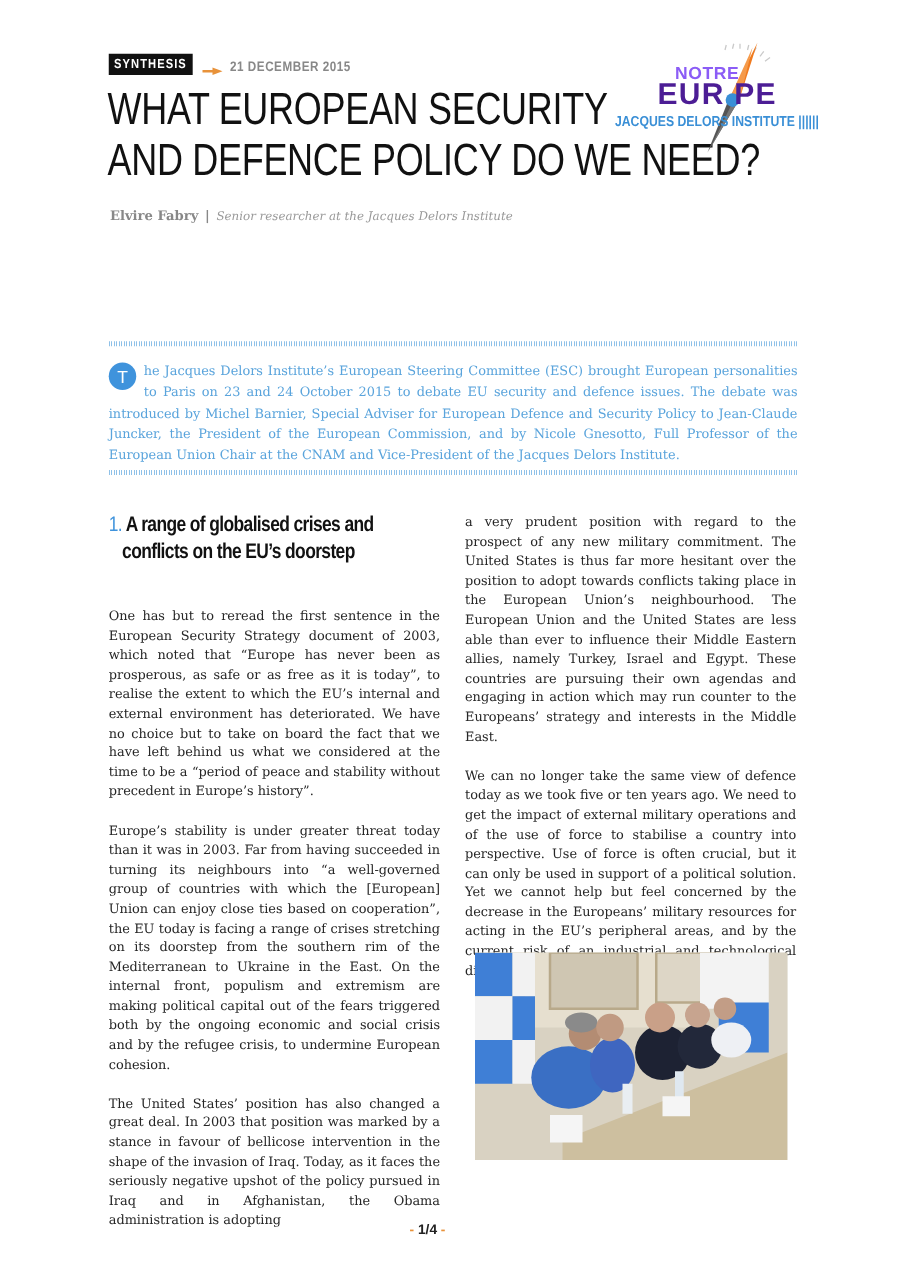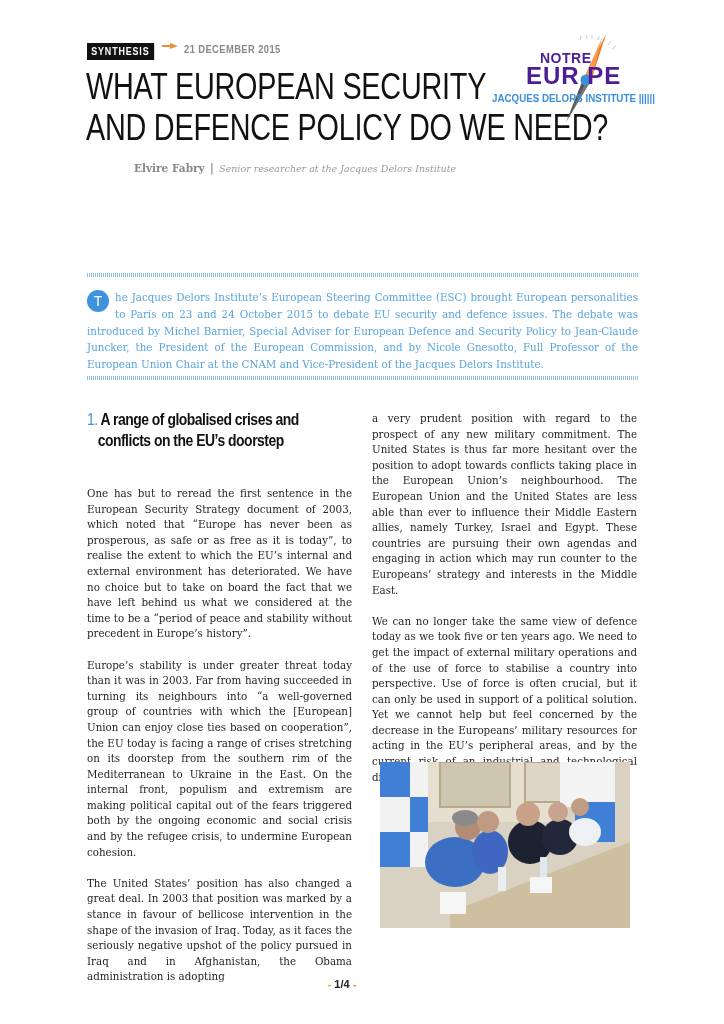--- a/index.html
+++ b/index.html
@@ -1,35 +1,35 @@
 <!DOCTYPE html>
 <html><head>
 <meta charset="utf-8">
 <style>
   * { box-sizing: border-box; margin: 0; padding: 0; }
   html, body { width: 724px; height: 1024px; background: #ffffff; overflow: hidden; }
   body { position: relative; font-family: "DejaVu Serif", serif; color: #222; }
 
-  .tagline { position: absolute; left: 87px; top: 43px; height: 17px; display: flex; align-items: flex-start; }
+  .tagline { position: absolute; left: 87px; top: 43px; height: 17px; display: flex; align-items: flex-end; }
   .tag-box { background: #111; color: #fff; font-family: "Liberation Sans", sans-serif; font-weight: bold; font-size: 10.5px; letter-spacing: 1px; padding: 2px 5px; line-height: 13px; transform: scaleX(0.85); transform-origin: left center; }
   .tag-arrow { margin-left: -4px; width: 18px; height: 6px; position: relative; }
   .tag-arrow::before { content: ""; position: absolute; left: 0; top: 2px; width: 10px; height: 2px; background: #e8923a; }
   .tag-arrow::after { content: ""; position: absolute; left: 8px; top: 0; border-left: 8px solid #e8923a; border-top: 3px solid transparent; border-bottom: 3px solid transparent; }
   .tag-date { margin-left: 4px; font-family: "Liberation Sans", sans-serif; font-weight: bold; font-size: 11px; color: #888; letter-spacing: 0.5px; transform: scaleX(0.85); transform-origin: left center; white-space: nowrap; }
 
   .title { position: absolute; left: 86px; top: 66px; font-family: "Liberation Sans", sans-serif; font-size: 36px; line-height: 41px; color: #111; letter-spacing: -0.3px; transform: scaleX(0.8); transform-origin: left top; white-space: nowrap; }
 
   .logo { position: absolute; left: 488px; top: 34px; width: 170px; height: 90px; }
-  .logo-notre { position: absolute; left: 52px; top: 16px; font-family: "Liberation Sans", sans-serif; font-weight: bold; font-size: 14px; color: #4c1d95; letter-spacing: 0.5px; }
+  .logo-notre { position: absolute; left: 52px; top: 16px; font-family: "Liberation Sans", sans-serif; font-weight: bold; font-size: 14px; color: #8b5cf6; letter-spacing: 0.5px; }
   .logo-europe { position: absolute; left: 38px; top: 28px; font-family: "Liberation Sans", sans-serif; font-weight: bold; font-size: 24px; color: #4c1d95; letter-spacing: 1px; white-space: nowrap; }
   .logo-sub { position: absolute; left: 4px; top: 58px; font-family: "Liberation Sans", sans-serif; font-weight: bold; font-size: 11.5px; color: #3a8fd6; white-space: nowrap; transform: scaleX(0.85); transform-origin: left top; }
   .logo-compass { position: absolute; left: 0; top: 0; }
 
   .authors { position: absolute; left: 88px; top: 158px; }
-  .author { font-size: 10.5px; color: #8a8a8a; line-height: 21px; white-space: nowrap; margin-left: 46px; }
+  .author { font-size: 10.5px; color: #8a8a8a; line-height: 31px; white-space: nowrap; }
   .author .name { font-weight: bold; color: #888; }
   .author .sep { font-weight: bold; color: #888; margin: 0 2px; }
   .author .role { font-style: italic; font-size: 9.5px; color: #999; }
 
   .dashrule { position: absolute; left: 87px; width: 551px; height: 4px;
     background: repeating-linear-gradient(90deg, #8fc1e8 0 1px, transparent 1px 2px); }
 
   .intro { position: absolute; left: 87px; top: 289px; width: 551px; font-size: 10.3px; line-height: 16.8px; color: #5aa4dc; text-align: justify; }
   .dropcap { float: left; width: 22px; height: 22px; border-radius: 50%; background: #3f93dc; color: #fff; font-family: "Liberation Sans", sans-serif; font-size: 14px; text-align: center; line-height: 22px; margin: 1px 6px 0 0; }
 

